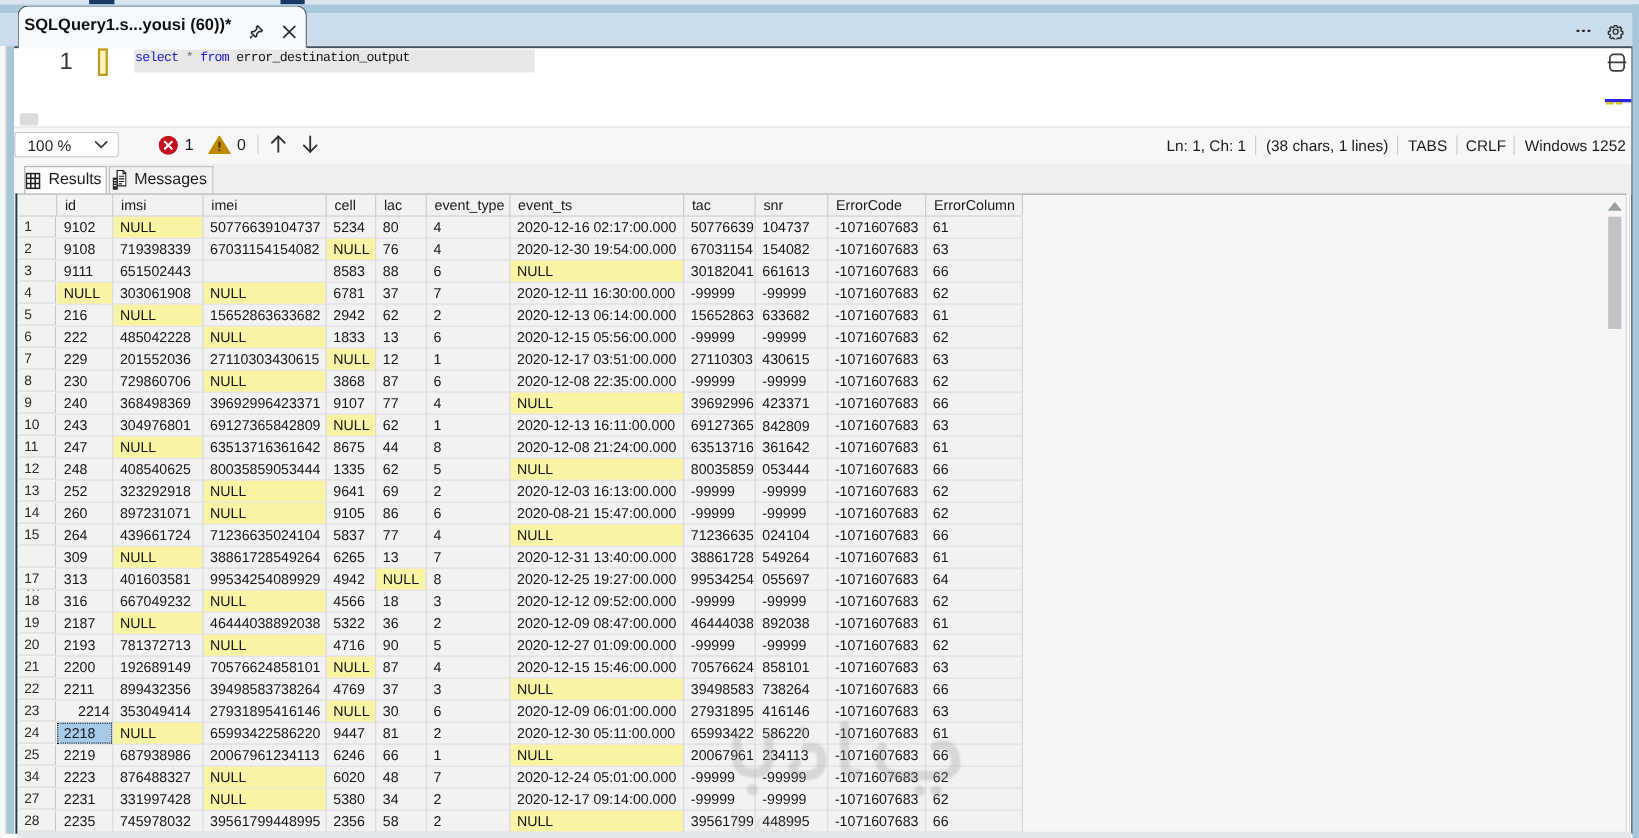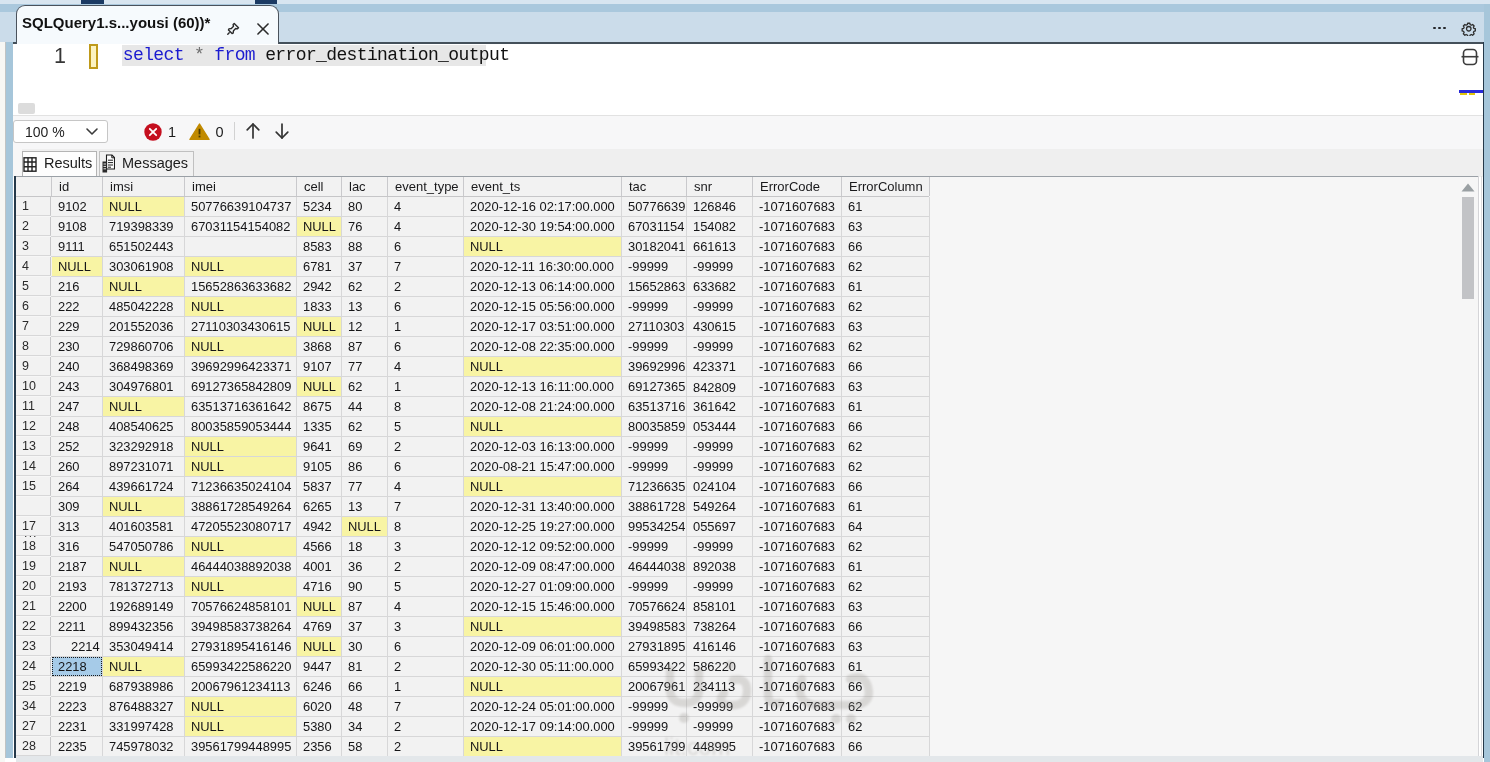--- a/index.html
+++ b/index.html
@@ -43,21 +43,21 @@
       <span style="position:absolute;left:5px;top:0;width:2.9px;height:2.9px;border-radius:1px;background:#24272b"></span>
       <span style="position:absolute;left:10px;top:0;width:2.9px;height:2.9px;border-radius:1px;background:#24272b"></span>
     </div>
 <svg class="abs" style="left:1461px;top:20.5px" width="15.5" height="15.5" viewBox="0 0 24 24">
       <path fill="none" stroke="#2e2e2e" stroke-width="2" stroke-linejoin="round" d="M12 8.5a3.5 3.5 0 1 0 0 7a3.5 3.5 0 0 0 0-7ZM10.3 3.5h3.4l.5 2.2l1.9.8l1.9-1.2l2.4 2.4l-1.2 1.9l.8 1.9l2.2.5v3.4l-2.2.5l-.8 1.9l1.2 1.9l-2.4 2.4l-1.9-1.2l-1.9.8l-.5 2.2h-3.4l-.5-2.2l-1.9-.8l-1.9 1.2l-2.4-2.4l1.2-1.9l-.8-1.9l-2.2-.5v-3.4l2.2-.5l.8-1.9l-1.2-1.9l2.4-2.4l1.9 1.2l1.9-.8Z"></path>
     </svg>
 <div class="abs" style="left:13px;top:43.5px;width:1470px;height:71.5px;background:#ffffff"></div>
 <div class="abs" style="left:54px;top:44px;font-size:21.5px;color:#363636;font-family:'Liberation Sans',sans-serif">1</div>
 <div class="abs" style="left:89px;top:43.5px;width:8.5px;height:25.5px;background:#fcf3c0;border:2px solid #bf9a1a;box-sizing:border-box"></div>
 <div class="abs" style="left:122px;top:44.5px;width:364px;height:21px;background:#e7e7e7"></div>
-<div class="abs" style="left:122.8px;top:44.6px;font-family:'Liberation Mono',monospace;font-size:18px;letter-spacing:-0.63px;white-space:pre;color:#121212"><span style="color:#1b1bd0">select</span> <span style="color:#6e6e6e">*</span> <span style="color:#1b1bd0">from</span> error_destination_output</div>
+<div class="abs" style="left:122.8px;top:44.6px;font-family:'Liberation Mono',monospace;font-size:12px;letter-spacing:-0.63px;white-space:pre;color:#121212"><span style="color:#1b1bd0">select</span> <span style="color:#6e6e6e">*</span> <span style="color:#1b1bd0">from</span> error_destination_output</div>
 <div class="abs" style="left:18px;top:102.5px;width:16.5px;height:11.5px;background:#dcdcdc;border-radius:2px"></div>
 <svg class="abs" style="left:1460.5px;top:47.5px" width="18" height="18" viewBox="0 0 18 18">
       <rect x="2.5" y="1.5" width="13" height="15" rx="3.5" fill="none" stroke="#3c3c3c" stroke-width="1.6"></rect>
       <path d="M0.5 8.7 H17.5" stroke="#3c3c3c" stroke-width="1.6"></path>
     </svg>
 <div class="abs" style="left:1459px;top:89.5px;width:23.5px;height:3.2px;background:#2929d8"></div>
 <div class="abs" style="left:1460px;top:93.2px;width:7px;height:2.2px;background:#e0c50a"></div>
 <div class="abs" style="left:1469px;top:93.2px;width:5.5px;height:2.2px;background:#e0c50a"></div>
 <div class="abs" style="left:13px;top:115px;width:1470px;height:33.5px;background:#f7f7f8;border-top:1px solid #e2e2e2;box-sizing:border-box"></div>
 <div class="abs" style="left:13px;top:120px;width:95px;height:23px;background:#ffffff;border:1px solid #c6c6c6;border-radius:3px;box-sizing:border-box"></div>
@@ -85,20 +85,32 @@
         <path d="M9 17 L9 3"></path>
         <path d="M3.2 8.8 L9 3 L14.8 8.8"></path>
       </g>
     </svg>
 <svg class="abs" style="left:273px;top:121px" width="18" height="20" viewBox="0 0 18 20">
       <g fill="none" stroke="#333" stroke-width="1.7" stroke-linecap="round" stroke-linejoin="round">
         <path d="M9 3 L9 17"></path>
         <path d="M3.2 11.2 L9 17 L14.8 11.2"></path>
       </g>
     </svg>
+<div class="abs" style="right:10px;top:120px;height:23px;display:flex;align-items:center;font-size:14px;color:#1c1c1c">
+      <span>Ln: 1, Ch: 1</span>
+      <span style="width:1px;height:18px;background:#c9c9c9;margin:0 9px 0 8px"></span>
+      <span>(38 chars, 1 lines)</span>
+      <span style="width:1px;height:18px;background:#c9c9c9;margin:0 9px 0 8px"></span>
+      <span>TABS</span>
+      <span style="width:1px;height:18px;background:#c9c9c9;margin:0 8px"></span>
+      <span>CRLF</span>
+      <span style="width:1px;height:18px;background:#c9c9c9;margin:0 9px 0 7px"></span>
+      <span>Windows 1252</span>
+      <span style="width:2px"></span>
+    </div>
 <div class="abs" style="left:13px;top:148.5px;width:1470px;height:28.5px;background:#efefef"></div>
 <div class="abs" style="left:13px;top:148.5px;width:9px;height:28.5px;background:#f7f7f7"></div>
 <div class="abs" style="left:21.8px;top:150.5px;width:75.4px;height:26.5px;background:#fdfdfd;border:1px solid #b3b3b3;border-bottom:none;box-sizing:border-box"></div>
 <div class="abs" style="left:98.6px;top:150.5px;width:95.4px;height:26.5px;background:#f1f1f1;border:1px solid #c0c0c0;border-bottom:none;box-sizing:border-box"></div>
 <svg class="abs" style="left:23px;top:155.5px" width="14" height="17" viewBox="0 0 14 17">
       <g stroke="#222" stroke-width="1.4" fill="none">
         <rect x="1" y="1.8" width="12" height="13.4"></rect>
         <path d="M1 6 H13 M1 10.8 H13 M5 1.8 V15.2 M9 1.8 V15.2"></path>
       </g>
     </svg>
@@ -143,21 +155,21 @@
 <div class="abs" style="left:51px;top:196.5px;width:878px;height:19px;background:#f2f2f2;border-bottom:1px solid #d7d7d8;box-sizing:content-box"></div>
 <div class="cell" style="left:51px;top:196.5px;width:43px">9102</div>
 <div class="abs" style="left:103px;top:196.5px;width:81px;height:19px;background:#f8f4a4;"></div>
 <div class="cell" style="left:102px;top:196.5px;width:74px">NULL</div>
 <div class="cell" style="left:184px;top:196.5px;width:104px">50776639104737</div>
 <div class="cell" style="left:296px;top:196.5px;width:37px">5234</div>
 <div class="cell" style="left:341px;top:196.5px;width:38px">80</div>
 <div class="cell" style="left:387px;top:196.5px;width:68px">4</div>
 <div class="cell" style="left:463px;top:196.5px;width:150px">2020-12-16 02:17:00.000</div>
 <div class="cell" style="left:621px;top:196.5px;width:57px">50776639</div>
-<div class="cell" style="left:686px;top:196.5px;width:58px">126846</div>
+<div class="cell" style="left:686px;top:196.5px;width:58px">104737</div>
 <div class="cell" style="left:752px;top:196.5px;width:81px">-1071607683</div>
 <div class="cell" style="left:841px;top:196.5px;width:80px">61</div>
 <div class="vline" style="left:102px;top:196.5px;height:20px;background:#d7d7d8"></div>
 <div class="vline" style="left:184px;top:196.5px;height:20px;background:#d7d7d8"></div>
 <div class="vline" style="left:296px;top:196.5px;height:20px;background:#d7d7d8"></div>
 <div class="vline" style="left:341px;top:196.5px;height:20px;background:#d7d7d8"></div>
 <div class="vline" style="left:387px;top:196.5px;height:20px;background:#d7d7d8"></div>
 <div class="vline" style="left:463px;top:196.5px;height:20px;background:#d7d7d8"></div>
 <div class="vline" style="left:621px;top:196.5px;height:20px;background:#d7d7d8"></div>
 <div class="vline" style="left:686px;top:196.5px;height:20px;background:#d7d7d8"></div>
@@ -553,21 +565,21 @@
 <div class="vline" style="left:621px;top:496.5px;height:20px;background:#d7d7d8"></div>
 <div class="vline" style="left:686px;top:496.5px;height:20px;background:#d7d7d8"></div>
 <div class="vline" style="left:752px;top:496.5px;height:20px;background:#d7d7d8"></div>
 <div class="vline" style="left:841px;top:496.5px;height:20px;background:#d7d7d8"></div>
 <div class="vline" style="left:929px;top:496.5px;height:20px;background:#d7d7d8"></div>
 <div class="abs" style="left:15.8px;top:516.5px;width:35.2px;height:19px;background:#f2f2f2;border-bottom:1px solid #d7d7d8;border-right:1px solid #c6c6c8;box-sizing:border-box"></div>
 <div class="rnum" style="top:516.5px">17</div>
 <div class="abs" style="left:51px;top:516.5px;width:878px;height:19px;background:#f2f2f2;border-bottom:1px solid #d7d7d8;box-sizing:content-box"></div>
 <div class="cell" style="left:51px;top:516.5px;width:43px">313</div>
 <div class="cell" style="left:102px;top:516.5px;width:74px">401603581</div>
-<div class="cell" style="left:184px;top:516.5px;width:104px">47205523080717</div>
+<div class="cell" style="left:184px;top:516.5px;width:104px">99534254089929</div>
 <div class="cell" style="left:296px;top:516.5px;width:37px">4942</div>
 <div class="abs" style="left:342px;top:516.5px;width:45px;height:19px;background:#f8f4a4;"></div>
 <div class="cell" style="left:341px;top:516.5px;width:38px">NULL</div>
 <div class="cell" style="left:387px;top:516.5px;width:68px">8</div>
 <div class="cell" style="left:463px;top:516.5px;width:150px">2020-12-25 19:27:00.000</div>
 <div class="cell" style="left:621px;top:516.5px;width:57px">99534254</div>
 <div class="cell" style="left:686px;top:516.5px;width:58px">055697</div>
 <div class="cell" style="left:752px;top:516.5px;width:81px">-1071607683</div>
 <div class="cell" style="left:841px;top:516.5px;width:80px">64</div>
 <div class="vline" style="left:102px;top:516.5px;height:20px;background:#d7d7d8"></div>
@@ -578,21 +590,21 @@
 <div class="vline" style="left:463px;top:516.5px;height:20px;background:#d7d7d8"></div>
 <div class="vline" style="left:621px;top:516.5px;height:20px;background:#d7d7d8"></div>
 <div class="vline" style="left:686px;top:516.5px;height:20px;background:#d7d7d8"></div>
 <div class="vline" style="left:752px;top:516.5px;height:20px;background:#d7d7d8"></div>
 <div class="vline" style="left:841px;top:516.5px;height:20px;background:#d7d7d8"></div>
 <div class="vline" style="left:929px;top:516.5px;height:20px;background:#d7d7d8"></div>
 <div class="abs" style="left:15.8px;top:536.5px;width:35.2px;height:19px;background:#f2f2f2;border-bottom:1px solid #d7d7d8;border-right:1px solid #c6c6c8;box-sizing:border-box"></div>
 <div class="rnum" style="top:536.5px">18</div>
 <div class="abs" style="left:51px;top:536.5px;width:878px;height:19px;background:#f2f2f2;border-bottom:1px solid #d7d7d8;box-sizing:content-box"></div>
 <div class="cell" style="left:51px;top:536.5px;width:43px">316</div>
-<div class="cell" style="left:102px;top:536.5px;width:74px">547050786</div>
+<div class="cell" style="left:102px;top:536.5px;width:74px">667049232</div>
 <div class="abs" style="left:185px;top:536.5px;width:111px;height:19px;background:#f8f4a4;"></div>
 <div class="cell" style="left:184px;top:536.5px;width:104px">NULL</div>
 <div class="cell" style="left:296px;top:536.5px;width:37px">4566</div>
 <div class="cell" style="left:341px;top:536.5px;width:38px">18</div>
 <div class="cell" style="left:387px;top:536.5px;width:68px">3</div>
 <div class="cell" style="left:463px;top:536.5px;width:150px">2020-12-12 09:52:00.000</div>
 <div class="cell" style="left:621px;top:536.5px;width:57px">-99999</div>
 <div class="cell" style="left:686px;top:536.5px;width:58px">-99999</div>
 <div class="cell" style="left:752px;top:536.5px;width:81px">-1071607683</div>
 <div class="cell" style="left:841px;top:536.5px;width:80px">62</div>
@@ -607,21 +619,21 @@
 <div class="vline" style="left:752px;top:536.5px;height:20px;background:#d7d7d8"></div>
 <div class="vline" style="left:841px;top:536.5px;height:20px;background:#d7d7d8"></div>
 <div class="vline" style="left:929px;top:536.5px;height:20px;background:#d7d7d8"></div>
 <div class="abs" style="left:15.8px;top:556.5px;width:35.2px;height:19px;background:#f2f2f2;border-bottom:1px solid #d7d7d8;border-right:1px solid #c6c6c8;box-sizing:border-box"></div>
 <div class="rnum" style="top:556.5px">19</div>
 <div class="abs" style="left:51px;top:556.5px;width:878px;height:19px;background:#f2f2f2;border-bottom:1px solid #d7d7d8;box-sizing:content-box"></div>
 <div class="cell" style="left:51px;top:556.5px;width:43px">2187</div>
 <div class="abs" style="left:103px;top:556.5px;width:81px;height:19px;background:#f8f4a4;"></div>
 <div class="cell" style="left:102px;top:556.5px;width:74px">NULL</div>
 <div class="cell" style="left:184px;top:556.5px;width:104px">46444038892038</div>
-<div class="cell" style="left:296px;top:556.5px;width:37px">4001</div>
+<div class="cell" style="left:296px;top:556.5px;width:37px">5322</div>
 <div class="cell" style="left:341px;top:556.5px;width:38px">36</div>
 <div class="cell" style="left:387px;top:556.5px;width:68px">2</div>
 <div class="cell" style="left:463px;top:556.5px;width:150px">2020-12-09 08:47:00.000</div>
 <div class="cell" style="left:621px;top:556.5px;width:57px">46444038</div>
 <div class="cell" style="left:686px;top:556.5px;width:58px">892038</div>
 <div class="cell" style="left:752px;top:556.5px;width:81px">-1071607683</div>
 <div class="cell" style="left:841px;top:556.5px;width:80px">61</div>
 <div class="vline" style="left:102px;top:556.5px;height:20px;background:#d7d7d8"></div>
 <div class="vline" style="left:184px;top:556.5px;height:20px;background:#d7d7d8"></div>
 <div class="vline" style="left:296px;top:556.5px;height:20px;background:#d7d7d8"></div>

